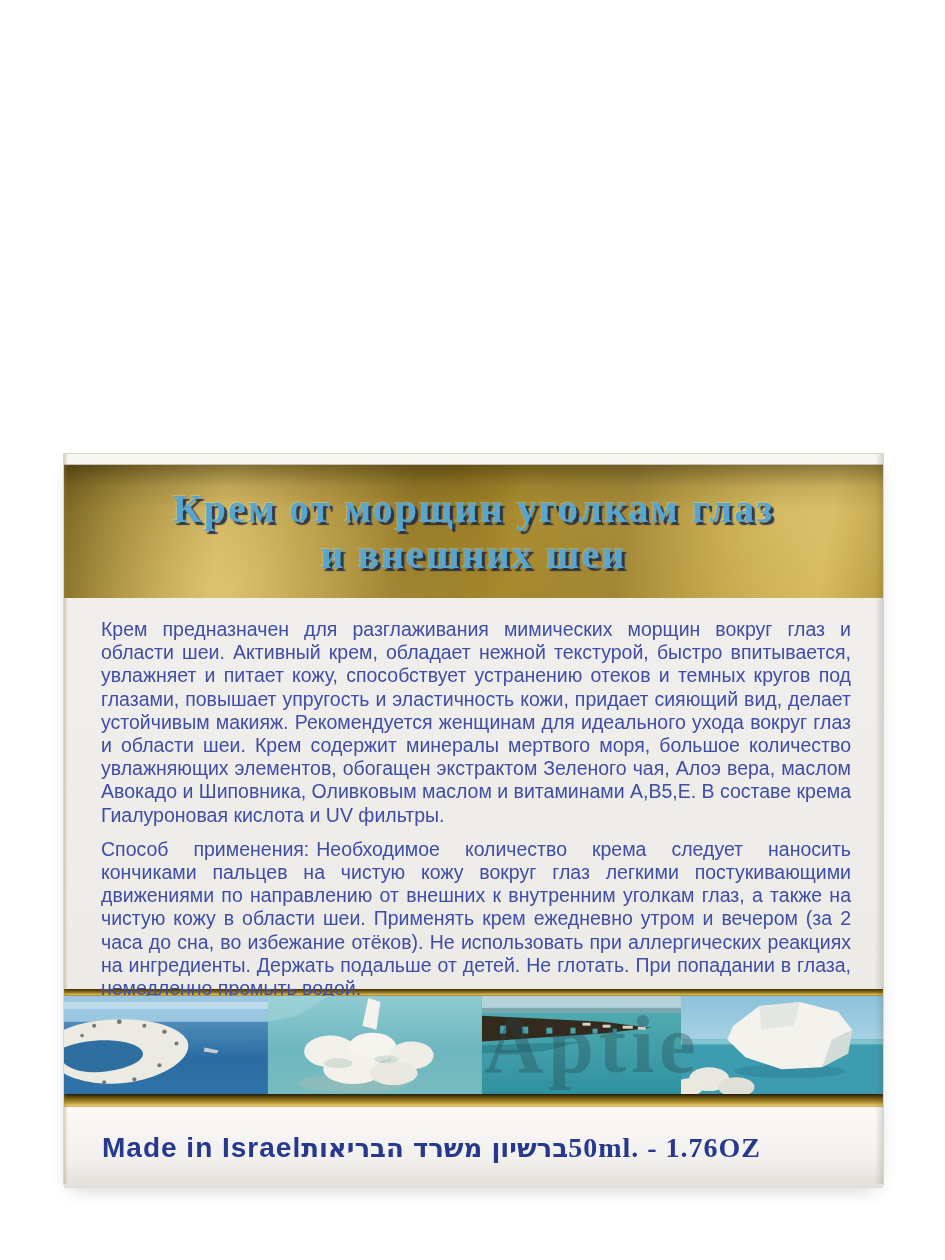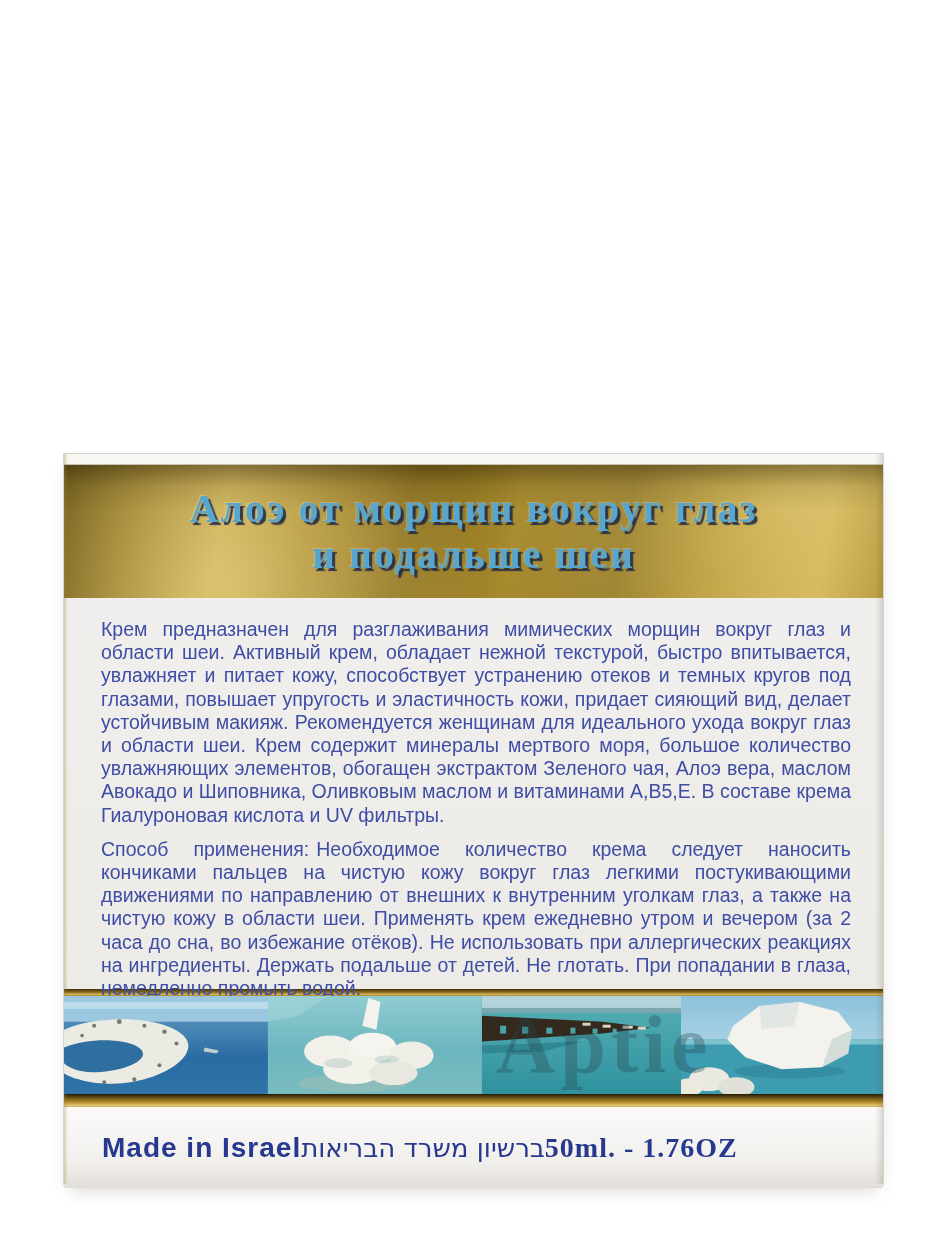--- a/index.html
+++ b/index.html
@@ -47,46 +47,46 @@
   .usage-heading{font-weight:normal;margin-right:7px;}
 
   .gold-line-thin{height:7px;background:linear-gradient(180deg,#3f3008 0%,#8a6b1c 45%,#d6b75e 80%,#9d7d25 100%);}
   .gold-line-thick{height:13px;background:linear-gradient(180deg,#241a04 0%,#6b5314 30%,#b6932f 65%,#e3c878 90%,#caa94e 100%);}
 
   .photo-strip{height:98px;display:flex;position:relative;overflow:hidden;background:#5aa9b4;}
   .photo-strip svg{display:block;height:98px;}
   .ph1{width:24.9%;}.ph2{width:26.1%;}.ph3{width:24.3%;}.ph4{width:24.7%;}
 
   .watermark{
-    position:absolute;left:432px;top:0px;
+    position:absolute;left:420px;top:0px;
     font-family:"Liberation Serif",serif;font-weight:bold;
     font-size:82px;line-height:98px;letter-spacing:5px;
     color:rgba(38,68,78,0.34);pointer-events:none;white-space:nowrap;
   }
 
   .footer-strip{
     height:81px;display:flex;align-items:center;justify-content:flex-start;
     padding:0 38px;box-sizing:border-box;
     background:linear-gradient(180deg,#fbfaf9 0%,#f2f0ed 65%,#e2dfda 100%);
   }
   .made-in{color:#27388f;font-weight:bold;font-size:28px;letter-spacing:1px;}
-  .hebrew{color:#27388f;font-weight:normal;font-size:26px;font-family:"DejaVu Sans",sans-serif;direction:rtl;}
+  .hebrew{color:#27388f;font-weight:bold;font-size:26px;font-family:"DejaVu Sans",sans-serif;direction:rtl;}
   .volume{color:#27388f;font-weight:bold;font-size:28px;font-family:"Liberation Serif",serif;letter-spacing:1px;}
 </style>
 </head>
 <body>
 
 <div class="page">
   <div class="product-box">
 
     <div class="top-edge"></div>
 
     <div class="gold-band">
-      <div class="title-line">Алоэ от морщин вокруг глаз</div>
-      <div class="title-line">и подальше шеи</div>
+      <div class="title-line">Крем от морщин уголкам глаз</div>
+      <div class="title-line">и внешних шеи</div>
     </div>
 
     <div class="body-panel">
       <p class="desc">Крем предназначен для разглаживания мимических морщин вокруг глаз и области шеи. Активный крем, обладает нежной текстурой, быстро впитывается, увлажняет и питает кожу, способствует устранению отеков и темных кругов под глазами, повышает упругость и эластичность кожи, придает сияющий вид, делает устойчивым макияж. Рекомендуется женщинам для идеального ухода вокруг глаз и области шеи. Крем содержит минералы мертвого моря, большое количество увлажняющих элементов, обогащен экстрактом Зеленого чая, Алоэ вера, маслом Авокадо и Шиповника, Оливковым маслом и витаминами А,В5,Е. В составе крема Гиалуроновая кислота и UV фильтры.</p>
       <p class="usage"><span class="usage-heading">Способ применения:</span><span>Необходимое количество крема следует наносить кончиками пальцев на чистую кожу вокруг глаз легкими постукивающими движениями по направлению от внешних к внутренним уголкам глаз, а также на чистую кожу в области шеи. Применять крем ежедневно утром и вечером (за 2 часа до сна, во избежание отёков). Не использовать при аллергических реакциях на ингредиенты. Держать подальше от детей. Не глотать. При попадании в глаза, немедленно промыть водой.</span></p>
     </div>
 
     <div class="gold-line-thin"></div>
 
     <div class="photo-strip">

